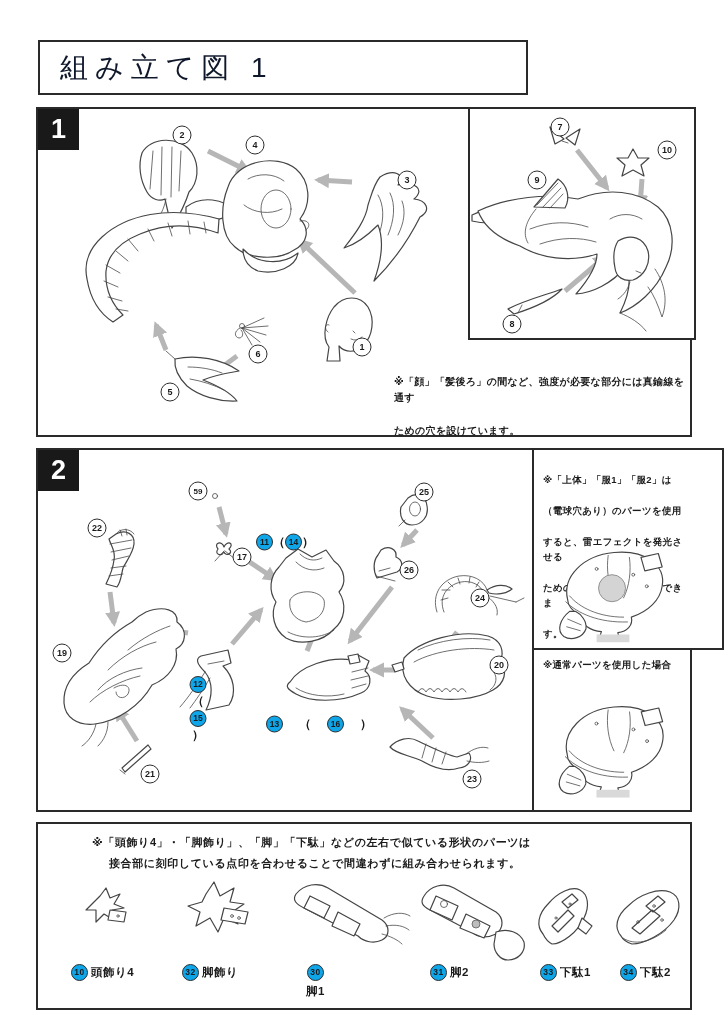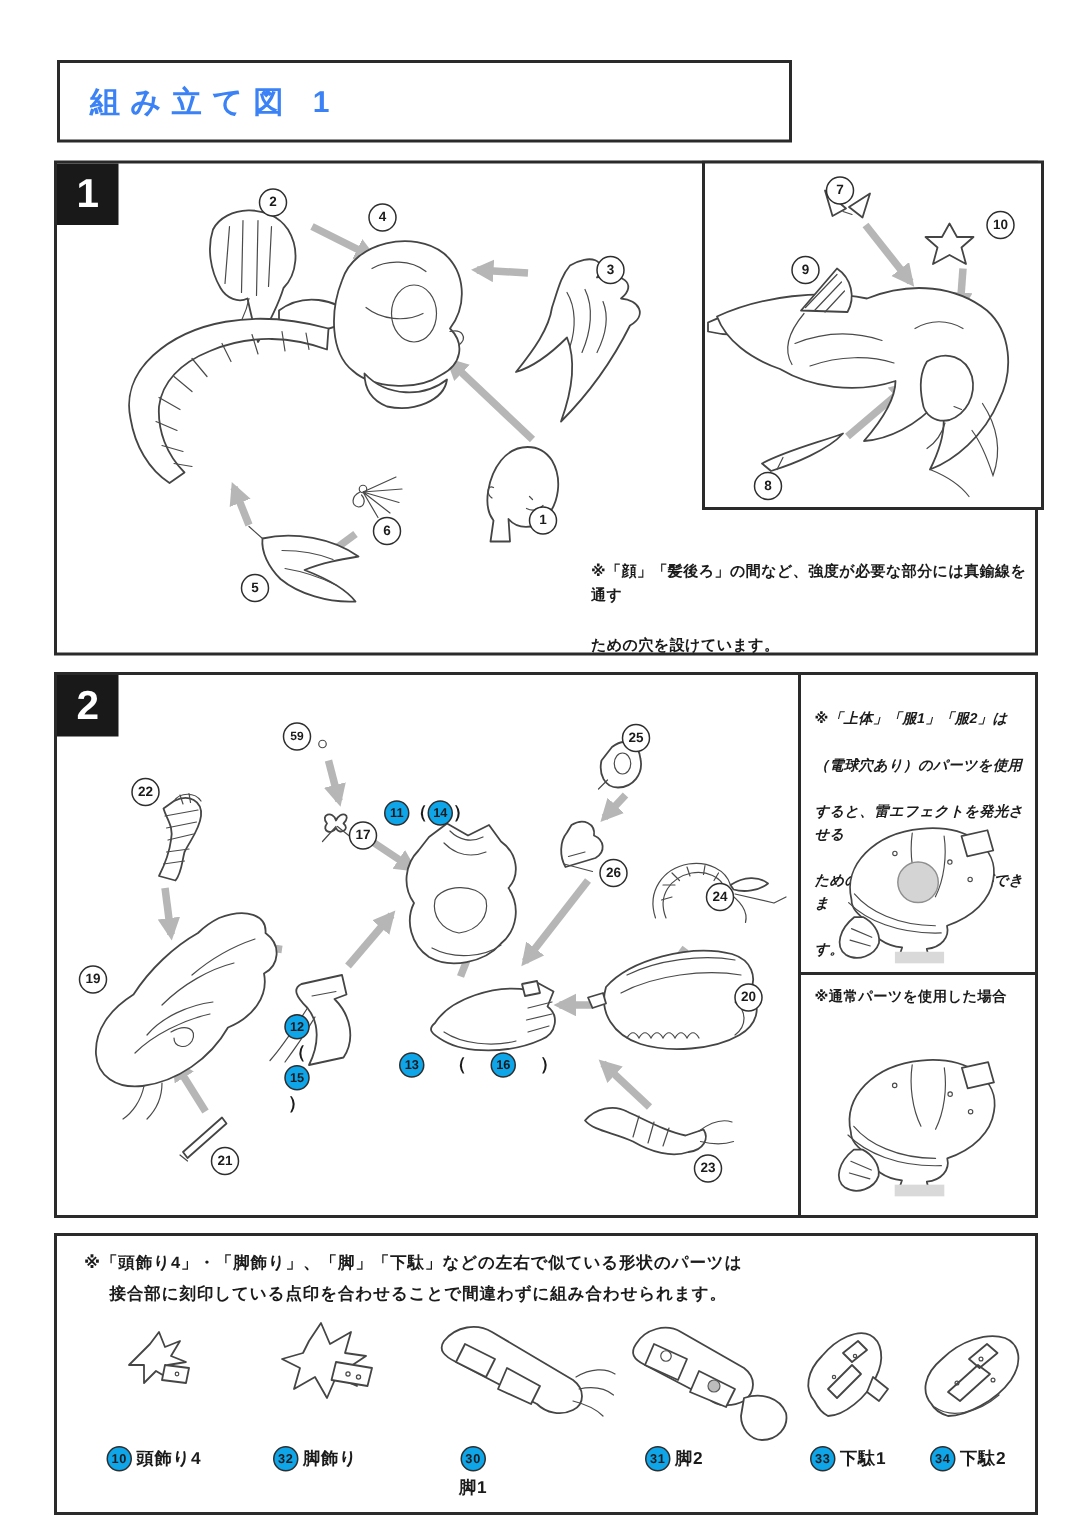--- a/index.html
+++ b/index.html
@@ -3,33 +3,33 @@
 <meta charset="utf-8">
 <style>
   html,body{margin:0;padding:0;background:#fff;}
   .page{position:relative;width:724px;height:1024px;background:#fff;overflow:hidden;
         font-family:"Liberation Sans","DejaVu Sans",sans-serif;color:#1b1b1b;}
   .box{position:absolute;border:2px solid #2a2a2a;background:#fff;box-sizing:border-box;}
   .seclabel{position:absolute;width:41px;height:41px;background:#191919;color:#fff;
             display:flex;align-items:center;justify-content:center;
             font-size:27px;font-weight:700;z-index:5;}
   .title-text{position:absolute;left:20px;top:50%;transform:translateY(-50%);
-              font-size:20px;font-weight:700;letter-spacing:7px;color:#3b82f6;white-space:nowrap;}
+              font-size:28px;font-weight:400;letter-spacing:7px;color:#0f172a;white-space:nowrap;}
   .num{position:absolute;width:17px;height:17px;border:1.4px solid #2e2e2e;border-radius:50%;
        background:#fff;display:flex;align-items:center;justify-content:center;
        font-size:9px;font-weight:700;line-height:1;transform:translate(-50%,-50%);z-index:4;
        letter-spacing:0;}
   .numi{display:inline-flex;width:15px;height:15px;border:1.3px solid #2e2e2e;border-radius:50%;
         background:#0ea5e9;align-items:center;justify-content:center;
         font-size:8.5px;font-weight:700;line-height:1;flex:none;}
   .pair{position:absolute;display:flex;align-items:center;gap:0px;font-size:12px;font-weight:700;
         transform:translate(-50%,-50%);z-index:4;white-space:nowrap;}
   .note{position:absolute;font-size:10px;line-height:1.62;font-weight:600;
         letter-spacing:0.3px;color:#1b1b1b;white-space:pre-line;}
-  .bnote{position:absolute;font-size:11px;line-height:1.9;font-weight:600;letter-spacing:0.6px;}
+  .bnote{position:absolute;font-size:11px;line-height:1.9;font-weight:600;letter-spacing:0.6px;margin-left:36px;}
   .plabel{position:absolute;display:flex;align-items:center;gap:3px;
           font-size:11.5px;font-weight:700;letter-spacing:0.5px;z-index:4;}
   svg{position:absolute;left:0;top:0;}
   .sk{fill:#fff;stroke:#454545;stroke-width:1.2;stroke-linejoin:round;stroke-linecap:round;}
   .ln{fill:none;stroke:#4a4a4a;stroke-width:0.8;stroke-linecap:round;}
   .arr{stroke:#b6b6b6;stroke-width:5;stroke-linecap:butt;}
 </style>
 </head>
 <body>
 
@@ -242,45 +242,45 @@
         <path class="ln" d="M388,294 L384,308 M398,298 L394,312 M408,302 L404,314"></path>
       </g>
     </svg>
 
     <span class="num" style="left:160px;top:41px;font-size:8px;">59</span>
     <span class="num" style="left:164px;top:107px;margin-left:40px;">17</span>
     <span class="num" style="left:59px;top:78px;">22</span>
     <span class="num" style="left:24px;top:203px;">19</span>
     <span class="num" style="left:112px;top:324px;">21</span>
     <span class="num" style="left:386px;top:42px;">25</span>
-    <span class="num" style="left:371px;top:120px;margin-top:12px;">26</span>
+    <span class="num" style="left:371px;top:120px;">26</span>
     <span class="num" style="left:442px;top:148px;">24</span>
     <span class="num" style="left:461px;top:215px;">20</span>
     <span class="num" style="left:434px;top:329px;">23</span>
 
     <span class="pair" style="left:247px;top:92px;">
       <span class="numi">11</span>
         <span>（</span>
         <span class="numi">14</span>
         <span>）</span>
     </span>
     <span class="pair" style="left:160px;top:260px;flex-direction:column;">
       <span class="numi">12</span>
         <span>（</span>
         <span class="numi">15</span>
         <span>）</span>
     </span>
-    <span class="pair" style="left:281px;top:260px;gap:16px;">
+    <span class="pair" style="left:281px;top:274px;gap:16px;">
       <span class="numi">13</span>
         <span>（</span>
         <span class="numi">16</span>
         <span>）</span>
     </span>
 
-    <div class="box" style="left:494px;top:-2px;width:160px;height:202px;border-width:2px;font-style:italic;">
+    <div class="box" style="left:494px;top:-2px;width:192px;height:202px;border-width:2px;">
       <div class="note" style="left:9px;top:7px;width:142px;font-size:9.5px;">
         <div>※「上体」「服1」「服2」は</div>
         <div>（電球穴あり）のパーツを使用</div>
         <div>すると、雷エフェクトを発光させる</div>
         <div>ための電球を仕込むことができま</div>
         <div>す。</div>
       </div>
       <svg style="left:6px;top:90px;" width="146" height="108" viewBox="0 0 150 112">
         <g>
           <path class="sk" d="M28,62 C22,38 44,16 76,13 C108,10 130,26 126,48 C124,62 112,74 94,80 C96,88 90,95 80,96 L82,104 L60,104 L63,95 C52,94 42,88 40,78 C32,72 28,68 28,62 Z"></path>

